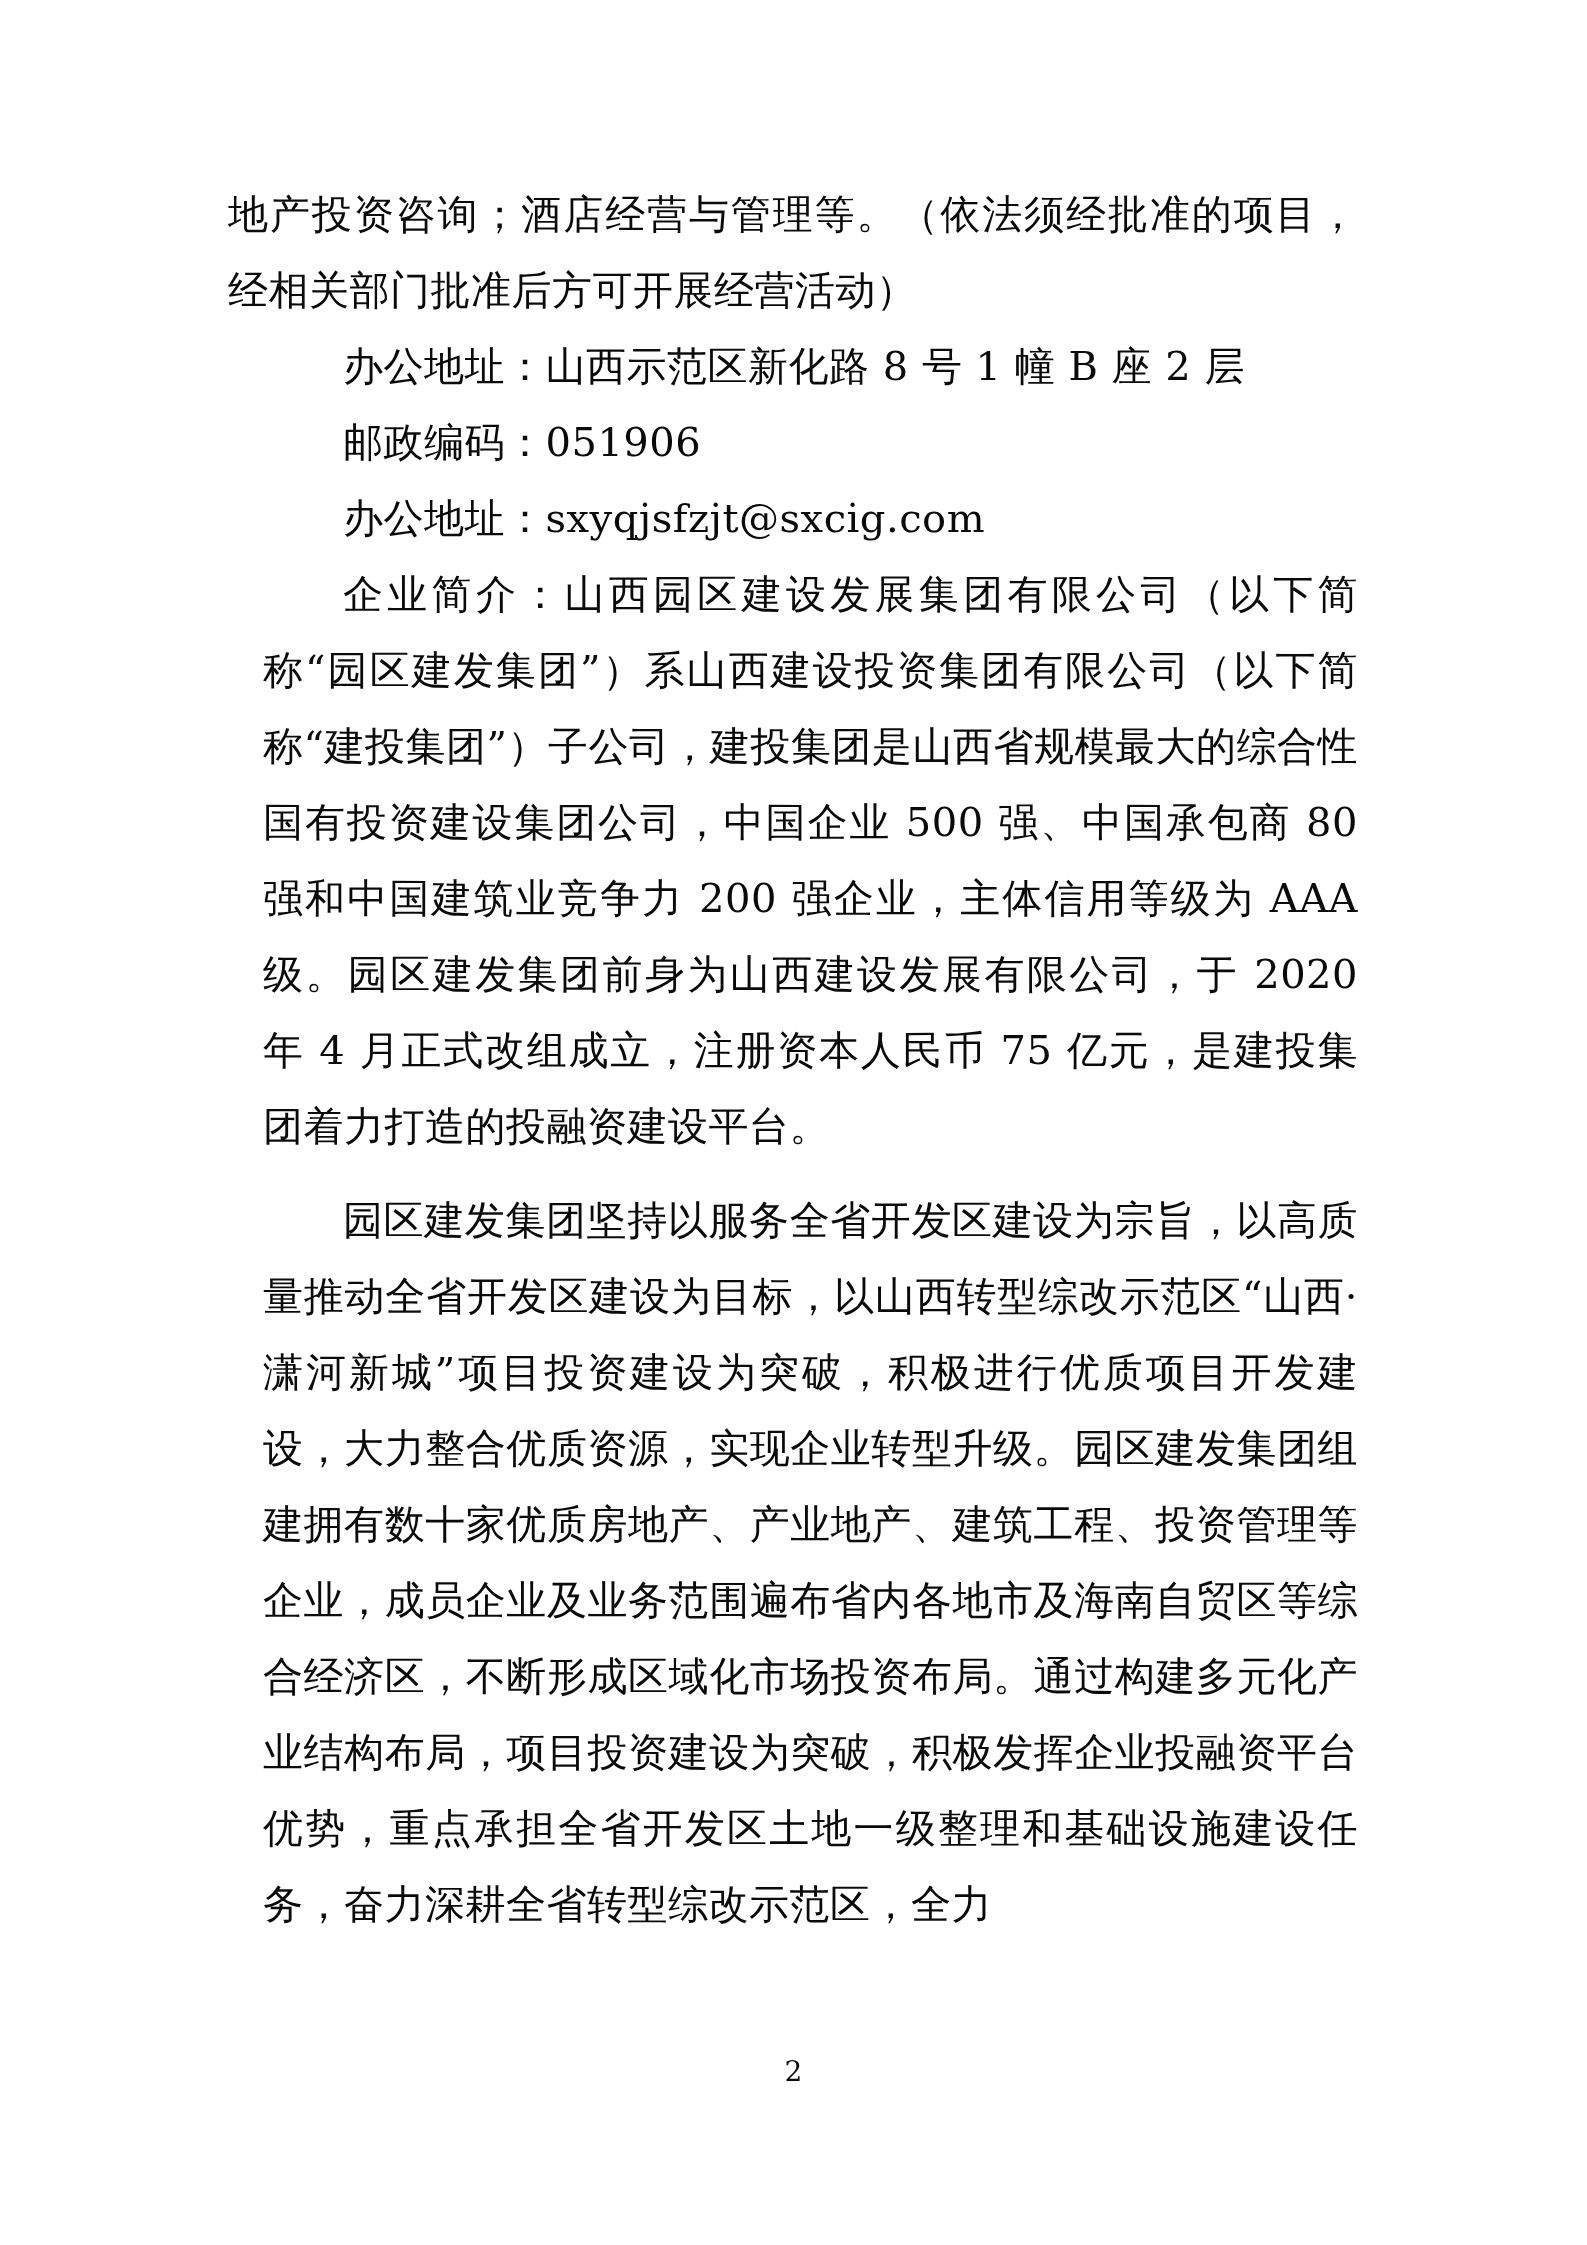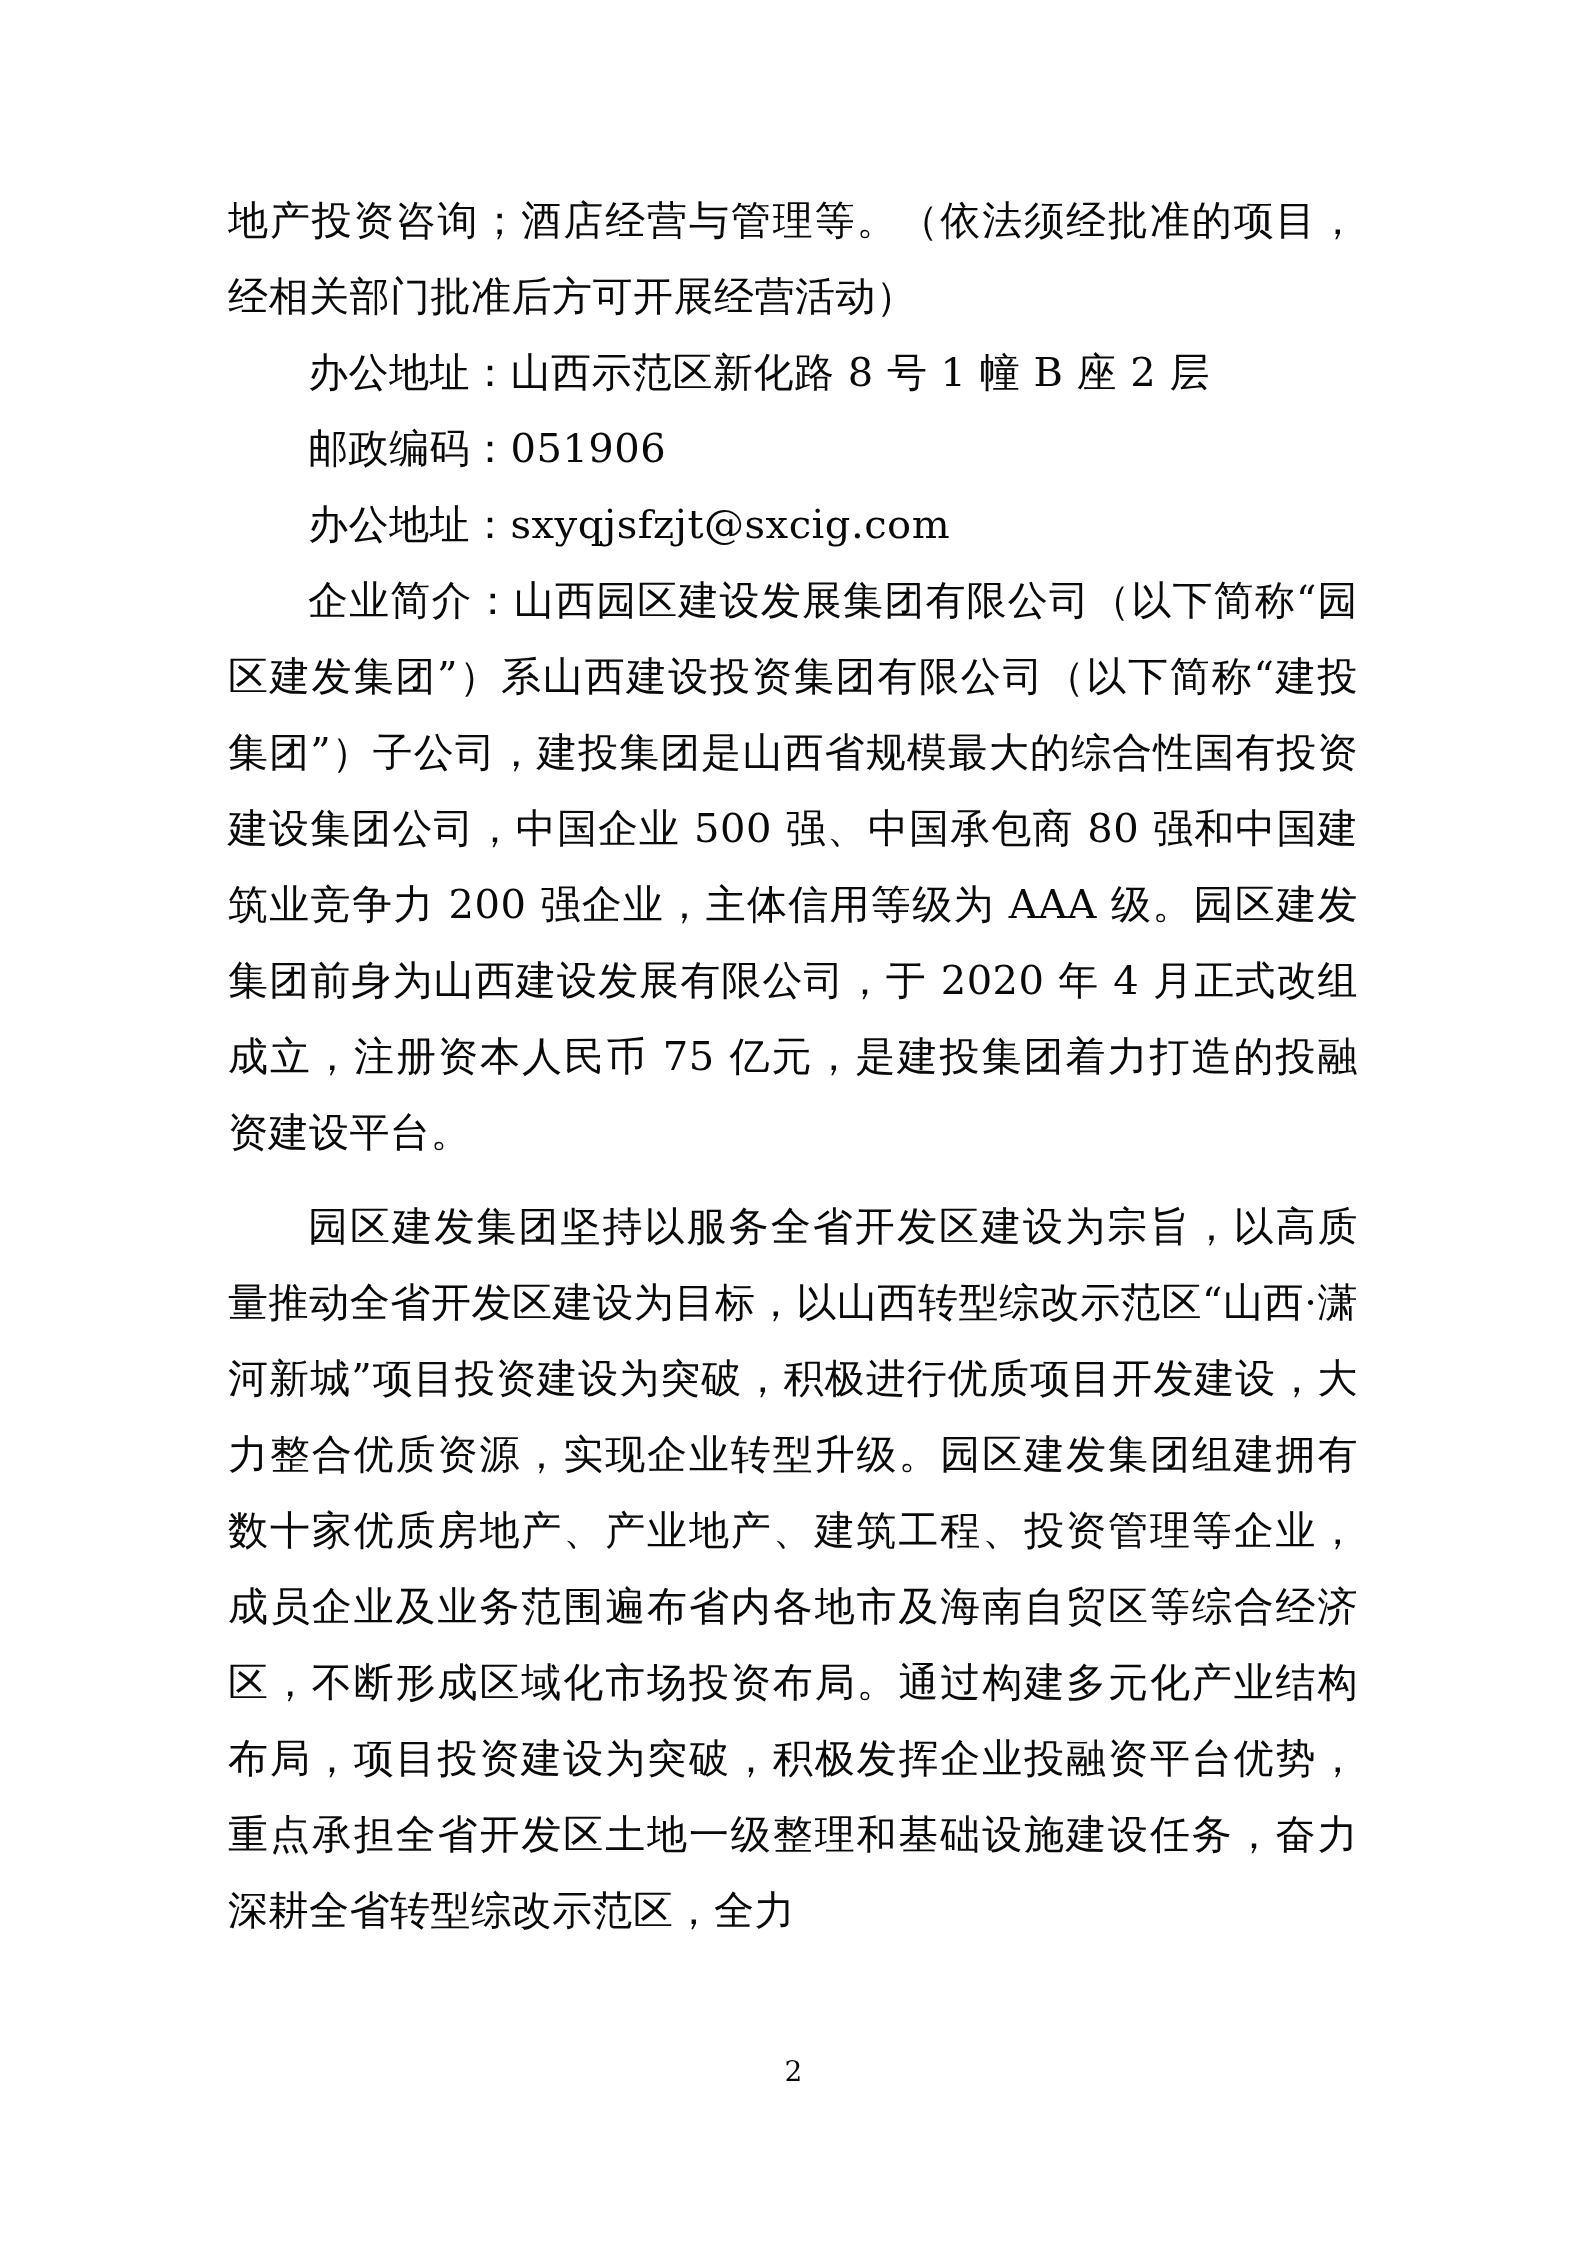--- a/index.html
+++ b/index.html
@@ -13,34 +13,35 @@
     height: 2245px;
     background: #ffffff;
     margin: 0 auto;
     overflow: hidden;
     font-family: "DejaVu Serif", "Liberation Serif", serif;
     color: #0a0a0a;
   }
   .body-area {
     position: absolute;
     left: 228px;
-    top: 182px;
+    top: 176px;
     width: 1130px;
   }
   p.para {
     margin: 0;
     font-size: 40px;
     line-height: 76px;
     letter-spacing: 0.5px;
     text-align: justify;
     text-justify: inter-ideograph;
     word-break: break-all;
   }
   p.indent {
     text-indent: 80px;
+    margin-left: 35px;
   }
   .spacer {
     height: 18px;
   }
   .page-number {
     position: absolute;
     left: 0;
     right: 0;
     top: 2055px;
     text-align: center;

